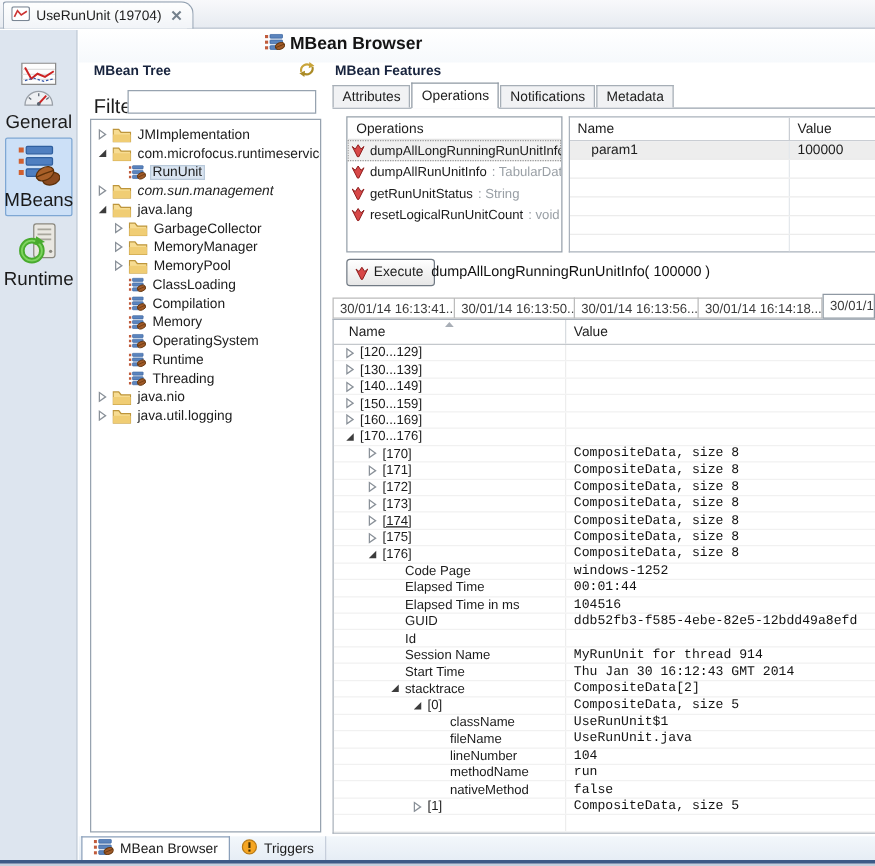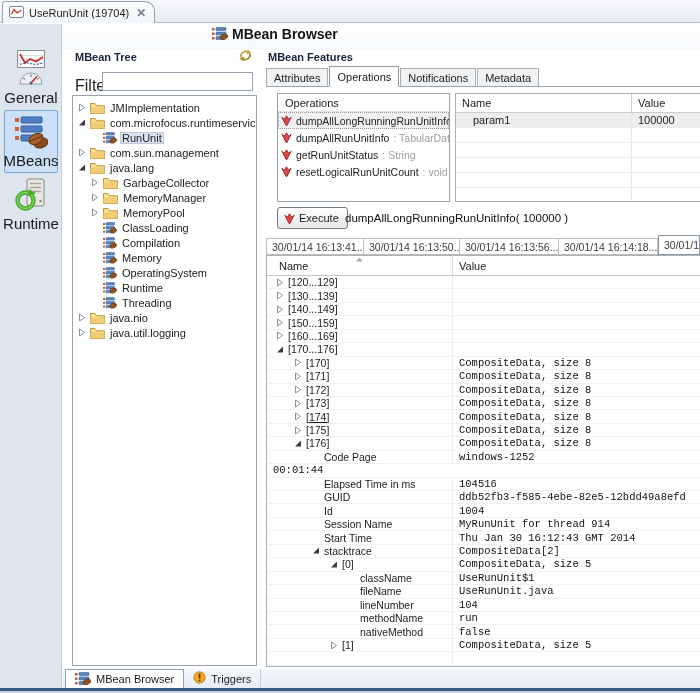--- a/index.html
+++ b/index.html
@@ -217,21 +217,21 @@
             <rect x="3" y="0.5" width="8.5" height="2.6" rx="0.5" fill="#5b84bd" stroke="#3a64a0" stroke-width="0.5"></rect>
             <rect x="0" y="4.8" width="2" height="2" fill="#c05c3c"></rect>
             <rect x="3" y="4.3" width="8.5" height="2.6" rx="0.5" fill="#5b84bd" stroke="#3a64a0" stroke-width="0.5"></rect>
             <rect x="0" y="8.6" width="2" height="2" fill="#c05c3c"></rect>
             <rect x="3" y="8.2" width="5" height="2.6" rx="0.5" fill="#5b84bd" stroke="#3a64a0" stroke-width="0.5"></rect>
             <ellipse cx="10.2" cy="8.6" rx="3.4" ry="2.4" fill="#a05a28" stroke="#64360e" stroke-width="0.7" transform="rotate(-22 10.2 8.6)"></ellipse>
             <path d="M7.4 9.8 Q10.2 8.4 13 7.2" stroke="#64360e" stroke-width="0.6" fill="none"></path>
           </svg></span>
         <span class="tlabel selected">RunUnit</span>
       </div>
-      <div class="titem" style="padding-left: 4px;">
+      <div class="titem" style="padding-left: 4px; font-style: italic;">
         <span class="tw">
           <svg width="8" height="9">
             <path d="M1.5 1 L6.5 4.5 L1.5 8 Z" fill="#fff" stroke="#8a9199"></path>
           </svg>
         </span>
         <span class="ticon"><svg width="15" height="12">
             <path d="M0.5 1.5 L5 1.5 L6.8 3.8 L14.5 3.8 L14.5 11.5 L0.5 11.5 Z" fill="#f7dc92" stroke="#bd953b"></path>
             <path d="M0.5 5.5 L14.5 5.5 L14.5 11.5 L0.5 11.5 Z" fill="#f0cd74"></path>
           </svg></span>
         <span class="tlabel">com.sun.management</span>
@@ -655,20 +655,24 @@
           <div class="rc2">CompositeData, size 8</div>
         </div>
         <div class="rrow">
           <div class="rc1" style="padding-left: 44px;">
             <span class="tw"></span>
             <span class="">Code Page</span>
           </div>
           <div class="rc2">windows-1252</div>
         </div>
         <div class="rrow">
+          <div class="rc1" style="padding-left: 44px;">
+            <span class="tw"></span>
+            <span class="">Elapsed Time</span>
+          </div>
           <div class="rc2">00:01:44</div>
         </div>
         <div class="rrow">
           <div class="rc1" style="padding-left: 44px;">
             <span class="tw"></span>
             <span class="">Elapsed Time in ms</span>
           </div>
           <div class="rc2">104516</div>
         </div>
         <div class="rrow">
@@ -676,21 +680,20 @@
             <span class="tw"></span>
             <span class="">GUID</span>
           </div>
           <div class="rc2">ddb52fb3-f585-4ebe-82e5-12bdd49a8efd</div>
         </div>
         <div class="rrow">
           <div class="rc1" style="padding-left: 44px;">
             <span class="tw"></span>
             <span class="">Id</span>
           </div>
-          <div class="rc2">1004</div>
         </div>
         <div class="rrow">
           <div class="rc1" style="padding-left: 44px;">
             <span class="tw"></span>
             <span class="">Session Name</span>
           </div>
           <div class="rc2">MyRunUnit for thread 914</div>
         </div>
         <div class="rrow">
           <div class="rc1" style="padding-left: 44px;">

